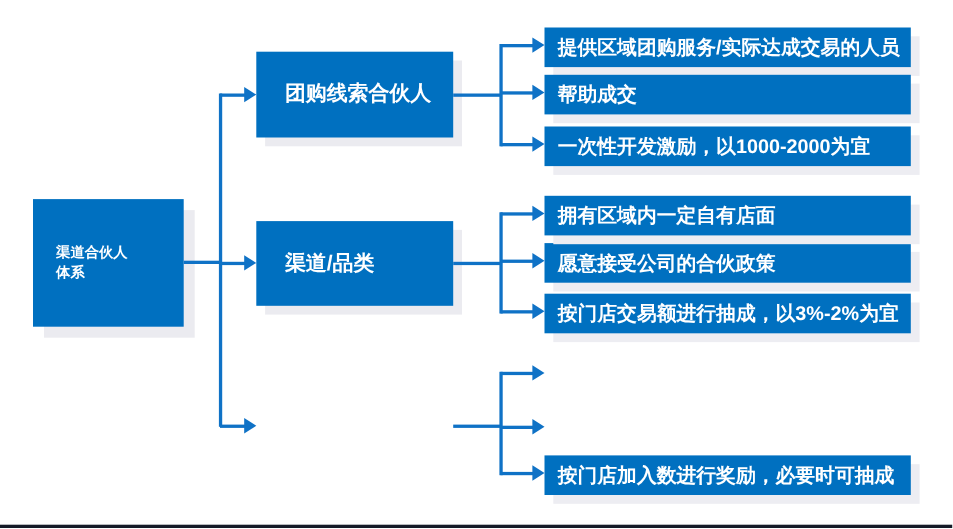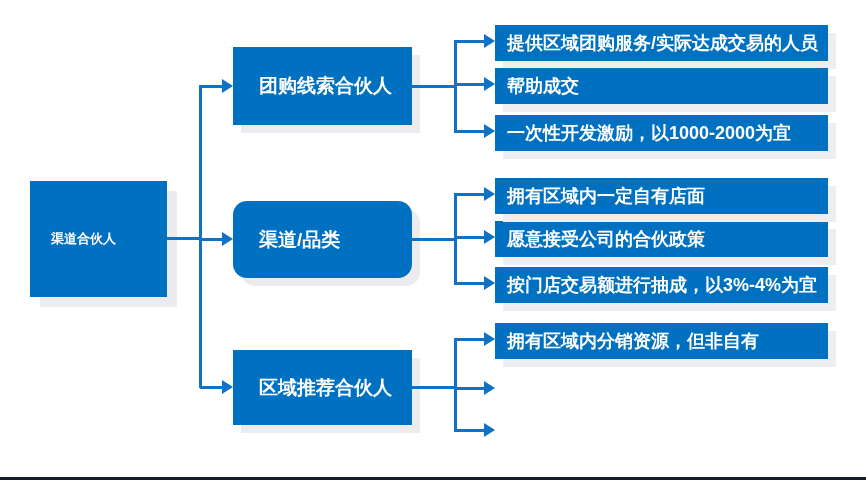--- a/index.html
+++ b/index.html
@@ -17,21 +17,21 @@
     padding-left:21px; font-size:13px; line-height:1.4;
     box-shadow:10px 10px 0 #EBEBF0;
   }
   .branch-box {
     left:233px; width:179px;
     display:flex; flex-direction:column; justify-content:center;
     padding-left:26px; font-size:19px; line-height:1.35;
     box-shadow:8px 8px 0 #EBEBF0;
   }
   .branch-0 { top:47px;  height:78px; }
-  .branch-1 { top:201px; height:77px;border-radius:14px; }
+  .branch-1 { top:201px; height:77px; }
   .branch-2 { top:350px; height:75px; }
   .leaf-box {
     left:495px; width:333px; height:36px;
     display:flex; align-items:center; padding-left:12px;
     font-size:18px; box-shadow:8px 8px 0 #EDEDF2;
   }
   .line  { position:absolute; background:#0F72C6; }
   .arrow {
     position:absolute; width:0; height:0;
     border-top:7px solid transparent; border-bottom:7px solid transparent;
@@ -39,41 +39,38 @@
   }
   .bottom-rule { position:absolute; left:0; top:477px; width:866px; height:3px; background:#151B28; }
 </style>
 </head>
 <body>
 
 <div class="stage">
 
   <div class="box root-box">
     <span>渠道合伙人</span>
+    <span>体系</span>
   </div>
 
   <div class="box branch-box branch-0">
     <span>团购线索合伙人</span>
     <span></span>
   </div>
   <div class="box branch-box branch-1">
     <span>渠道/品类</span>
   </div>
-  <div class="box branch-box branch-2">
-    <span>区域推荐合伙人</span>
-    <span></span>
-  </div>
 
   <div class="box leaf-box" style="top:25px">提供区域团购服务/实际达成交易的人员</div>
   <div class="box leaf-box" style="top:68px">帮助成交</div>
   <div class="box leaf-box" style="top:115px">一次性开发激励，以1000-2000为宜</div>
   <div class="box leaf-box" style="top:221px">愿意接受公司的合伙政策</div>
   <div class="box leaf-box" style="top:178px">拥有区域内一定自有店面</div>
-  <div class="box leaf-box" style="top:267px">按门店交易额进行抽成，以3%-4%为宜</div>
-  <div class="box leaf-box" style="top:323px">拥有区域内分销资源，但非自有</div>
+  <div class="box leaf-box" style="top:267px">按门店交易额进行抽成，以3%-2%为宜</div>
+  <div class="box leaf-box" style="top:414px">按门店加入数进行奖励，必要时可抽成</div>
 
   <div class="line" style="left:167px;top:237px;width:33px;height:3px"></div>
   <div class="line" style="left:199px;top:85px;width:3px;height:303px"></div>
 
   <div class="line" style="left:200px;top:85px;width:23px;height:3px"></div>
   <div class="arrow" style="left:222px;top:79px"></div>
   <div class="line" style="left:200px;top:238px;width:23px;height:3px"></div>
   <div class="arrow" style="left:222px;top:232px"></div>
   <div class="line" style="left:200px;top:386px;width:23px;height:3px"></div>
   <div class="arrow" style="left:222px;top:380px"></div>

